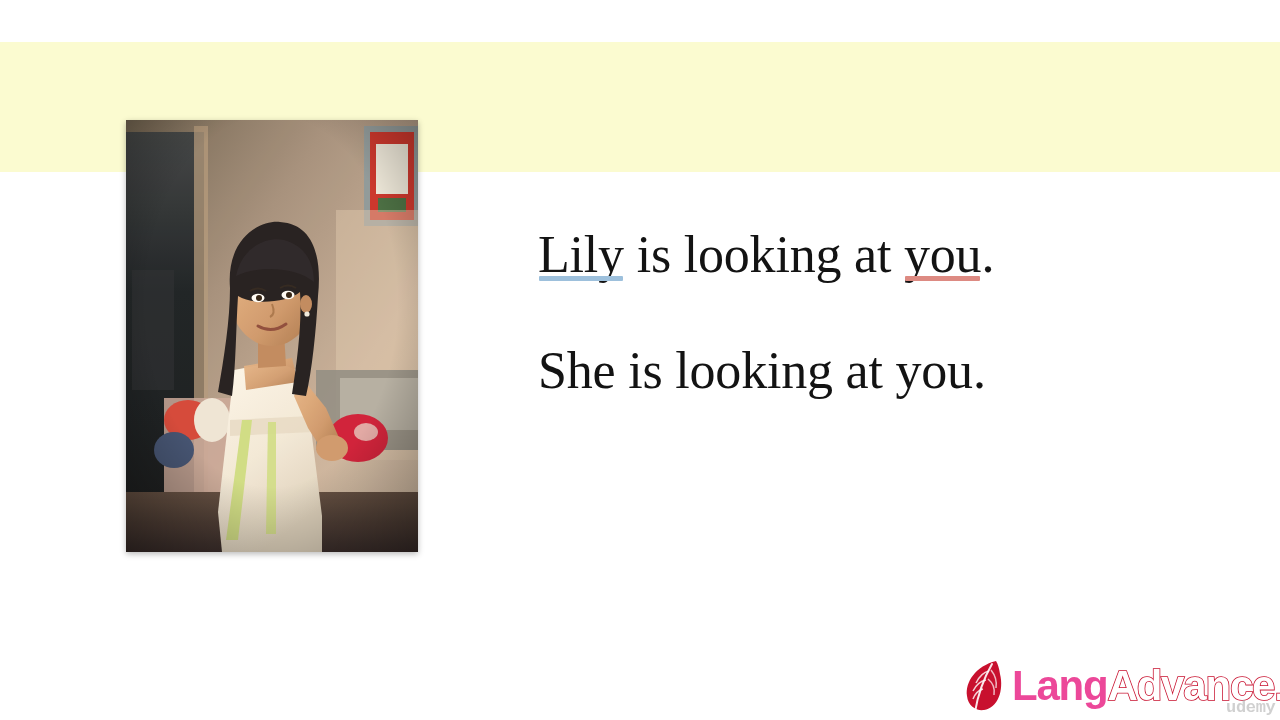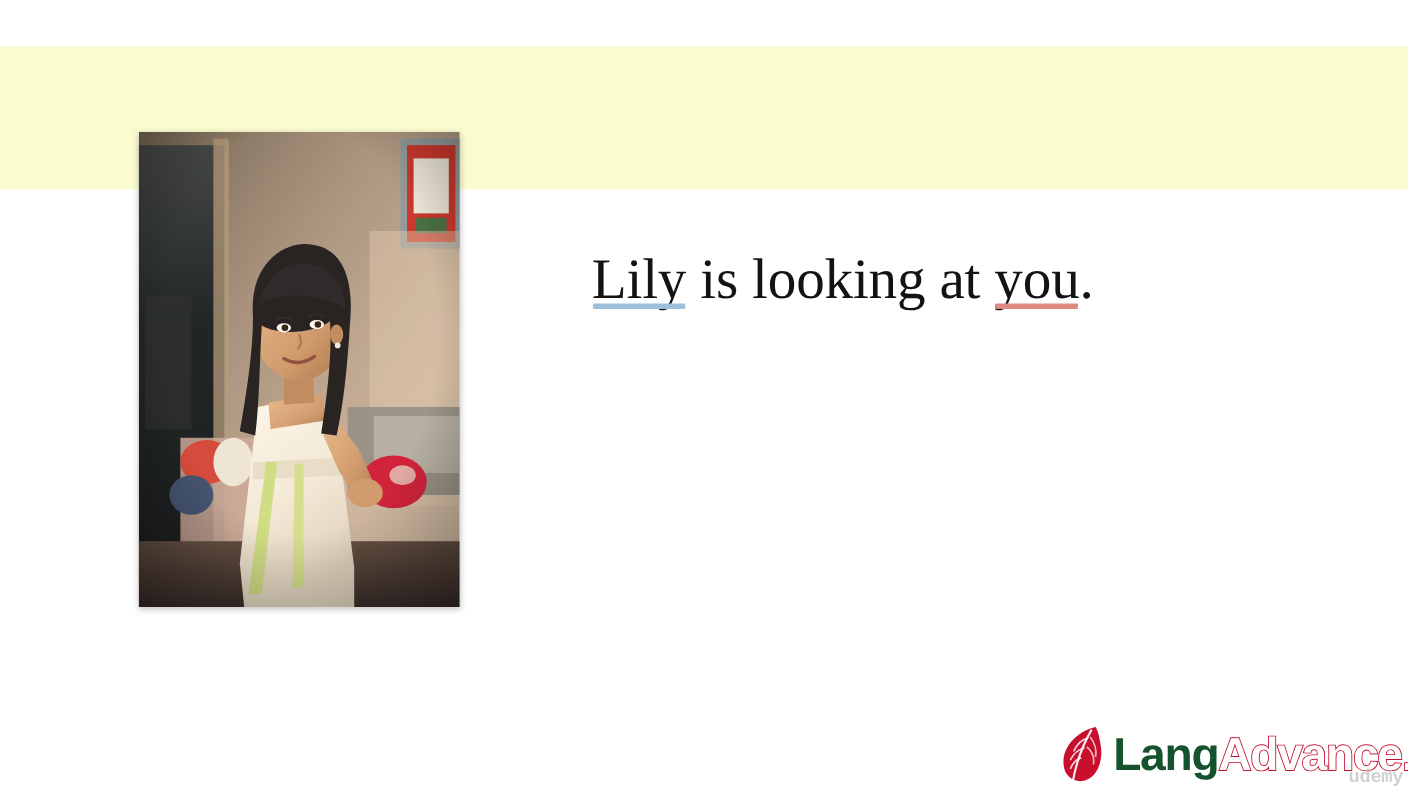--- a/index.html
+++ b/index.html
@@ -104,21 +104,21 @@
     font-family: "Liberation Sans", sans-serif;
     font-weight: bold;
     font-size: 42px;
     line-height: 1;
     letter-spacing: -1.2px;
     white-space: nowrap;
     margin-left: 4px;
     position: relative;
   }
   .logo-lang {
-    color: #14532d;
+    color: #ec4899;
   }
   .logo-advance {
     color: #ffffff;
     -webkit-text-stroke: 1.6px #c8102e;
     paint-order: stroke fill;
   }
   .watermark {
     position: absolute;
     left: 214px;
     top: 34px;
@@ -238,20 +238,21 @@
 
       <rect x="0" y="0" width="292" height="432" fill="#ffb347" opacity="0.06"></rect>
       <rect x="0" y="0" width="292" height="432" fill="url(#vign)"></rect>
     </svg>
   </div>
 
   <div class="sentences">
 
     <div class="sentence line-1"><span class="seg seg-subject"><span>Lily</span><span class="rule"></span></span><span> is looking at </span><span class="seg seg-object"><span>you</span><span class="rule"></span></span><span>.</span></div>
 
+    <div class="sentence line-2">She is looking at you.</div>
   </div>
 
   <div class="logo">
     <svg class="logo-mark" viewBox="0 0 46 56">
       <path d="M34 3 C14 8 3 24 5 38 C6 48 14 53 22 52 C36 50 42 32 38 16
                C37 10 36 6 34 3 Z" fill="#c8102e"></path>
       <path d="M30 6 C22 20 16 36 13 54" stroke="#ffffff" stroke-width="2" fill="none" stroke-linecap="round" opacity="0.9"></path>
       <path d="M27 13 C22 14 17 19 14 25" stroke="#ffffff" stroke-width="1.5" fill="none" opacity="0.8"></path>
       <path d="M24 22 C19 23 14 27 11 33" stroke="#ffffff" stroke-width="1.5" fill="none" opacity="0.8"></path>
       <path d="M21 31 C17 32 13 36 11 41" stroke="#ffffff" stroke-width="1.5" fill="none" opacity="0.8"></path>

